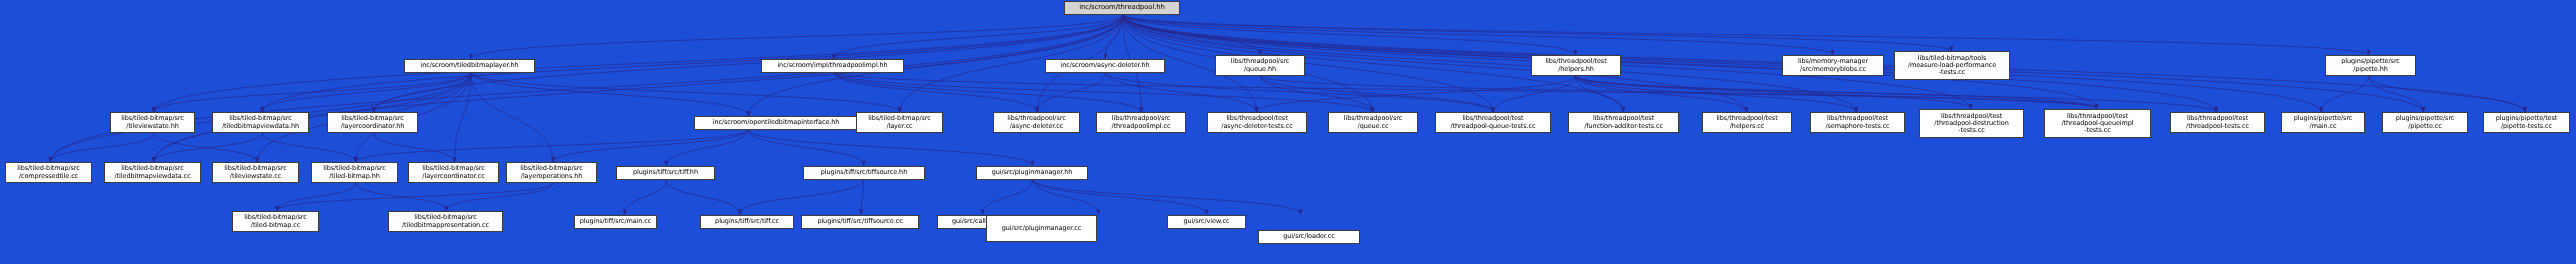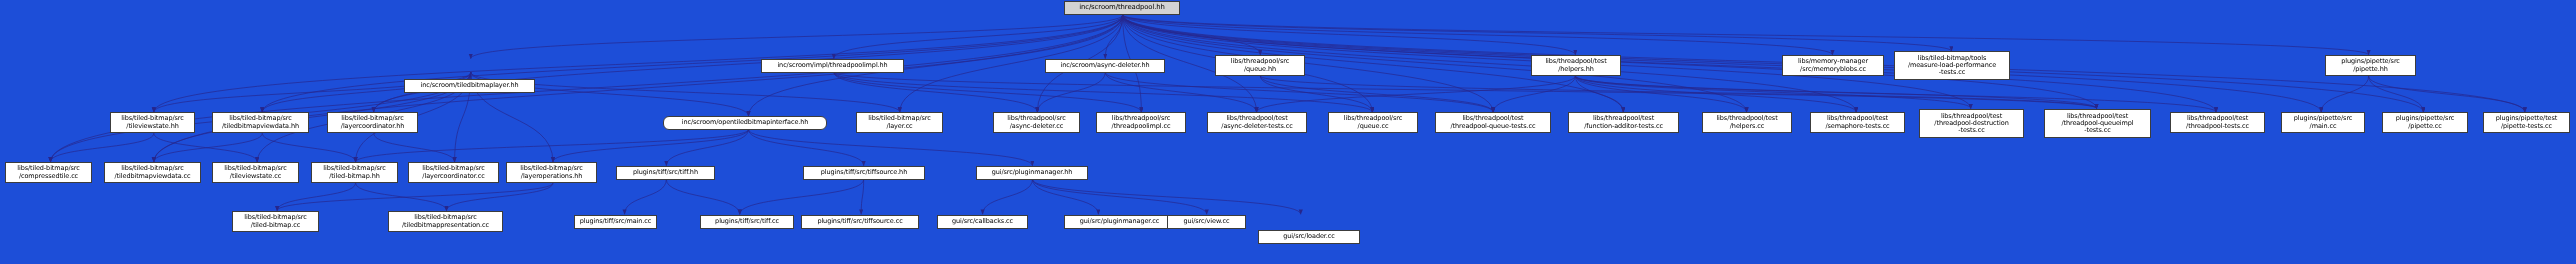--- a/index.html
+++ b/index.html
@@ -120,41 +120,41 @@
         <path d="M1384,288 C1384,318.8 1185,313.2 1185,344" marker-end="url(#arrow)"></path>
         <path d="M1384,288 C1384,318.8 1380,313.2 1380,344" marker-end="url(#arrow)"></path>
         <path d="M1655,288 C1655,318.8 1575,313.2 1575,344" marker-end="url(#arrow)"></path>
         <path d="M1655,288 C1655,318.8 1761,313.2 1761,344" marker-end="url(#arrow)"></path>
         <path d="M1655,288 C1655,318.8 1935,313.2 1935,344" marker-end="url(#arrow)"></path>
         <path d="M1655,288 C1655,318.8 2086,313.2 2086,344" marker-end="url(#arrow)"></path>
       </g>
   </svg>
   <div id="nodes">
       <div class="node root" style="left: 1064px; top: 1.2px; width: 116px; height: 13.7px;">inc/scroom/threadpool.hh</div>
-      <div class="node" style="left: 404px; top: 59px; width: 131px; height: 13.7px; margin-top: 20px;">inc/scroom/tiledbitmaplayer.hh</div>
+      <div class="node" style="left: 404px; top: 59px; width: 131px; height: 13.7px;">inc/scroom/tiledbitmaplayer.hh</div>
       <div class="node" style="left: 761px; top: 59px; width: 143px; height: 13.7px;">inc/scroom/impl/threadpoolimpl.hh</div>
       <div class="node" style="left: 1045px; top: 59px; width: 120px; height: 13.7px;">inc/scroom/async-deleter.hh</div>
       <div class="node" style="left: 1215px; top: 55px; width: 90px; height: 21px;">libs/threadpool/src
 /queue.hh</div>
       <div class="node" style="left: 1531px; top: 55px; width: 90px; height: 21px;">libs/threadpool/test
 /helpers.hh</div>
       <div class="node" style="left: 1782px; top: 55px; width: 102px; height: 21px;">libs/memory-manager
 /src/memoryblobs.cc</div>
       <div class="node" style="left: 1894px; top: 51px; width: 116px; height: 29px;">libs/tiled-bitmap/tools
 /measure-load-performance
 -tests.cc</div>
       <div class="node" style="left: 2325px; top: 55px; width: 91px; height: 21px;">plugins/pipette/src
 /pipette.hh</div>
       <div class="node" style="left: 110px; top: 112px; width: 85px; height: 21px;">libs/tiled-bitmap/src
 /tileviewstate.hh</div>
       <div class="node" style="left: 212px; top: 112px; width: 97px; height: 21px;">libs/tiled-bitmap/src
 /tiledbitmapviewdata.hh</div>
       <div class="node" style="left: 327px; top: 112px; width: 91px; height: 21px;">libs/tiled-bitmap/src
 /layercoordinator.hh</div>
-      <div class="node" style="left: 663px; top: 116px; width: 164px; height: 13.7px; border-radius: 6px;">inc/scroom/opentiledbitmapinterface.hh</div>
+      <div class="node" style="left: 694px; top: 116px; width: 164px; height: 13.7px;">inc/scroom/opentiledbitmapinterface.hh</div>
       <div class="node" style="left: 856px; top: 112px; width: 87px; height: 21px;">libs/tiled-bitmap/src
 /layer.cc</div>
       <div class="node" style="left: 993px; top: 112px; width: 87px; height: 21px;">libs/threadpool/src
 /async-deleter.cc</div>
       <div class="node" style="left: 1096px; top: 112px; width: 90px; height: 21px;">libs/threadpool/src
 /threadpoolimpl.cc</div>
       <div class="node" style="left: 1207px; top: 112px; width: 100px; height: 21px;">libs/threadpool/test
 /async-deleter-tests.cc</div>
       <div class="node" style="left: 1328px; top: 112px; width: 90px; height: 21px;">libs/threadpool/src
 /queue.cc</div>
@@ -196,18 +196,18 @@
       <div class="node" style="left: 803px; top: 166px; width: 122px; height: 13.7px;">plugins/tiff/src/tiffsource.hh</div>
       <div class="node" style="left: 976px; top: 166px; width: 112px; height: 13.7px;">gui/src/pluginmanager.hh</div>
       <div class="node" style="left: 232px; top: 211px; width: 87px; height: 21px;">libs/tiled-bitmap/src
 /tiled-bitmap.cc</div>
       <div class="node" style="left: 388px; top: 211px; width: 115px; height: 21px;">libs/tiled-bitmap/src
 /tiledbitmappresentation.cc</div>
       <div class="node" style="left: 574px; top: 215px; width: 83px; height: 13.7px;">plugins/tiff/src/main.cc</div>
       <div class="node" style="left: 692px; top: 215px; width: 94px; height: 13.7px; margin-left: 8px;">plugins/tiff/src/tiff.cc</div>
       <div class="node" style="left: 801px; top: 215px; width: 118px; height: 13.7px; text-align: right;">plugins/tiff/src/tiffsource.cc</div>
       <div class="node" style="left: 937px; top: 215px; width: 91px; height: 13.7px;">gui/src/callbacks.cc</div>
-      <div class="node" style="left: 1064px; top: 215px; width: 111px; height: 14px;">gui/src/pluginmanager.cc</div>
+      <div class="node" style="left: 986px; top: 215px; width: 111px; height: 27px;">gui/src/pluginmanager.cc</div>
       <div class="node" style="left: 1167px; top: 215px; width: 79px; height: 13.7px;">gui/src/view.cc</div>
       <div class="node" style="left: 1258px; top: 230px; width: 102px; height: 13.7px;">gui/src/loader.cc</div>
     </div>
 </div>
 
 
 </body></html>

